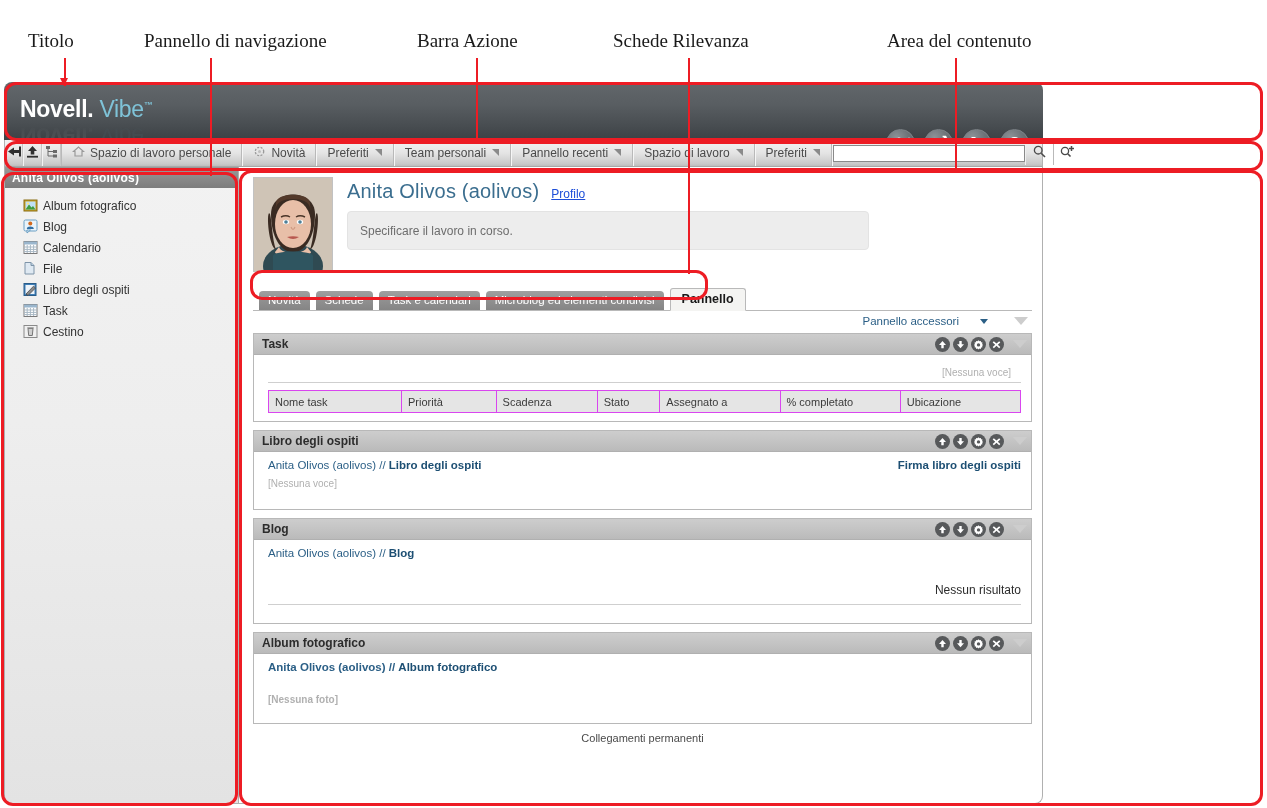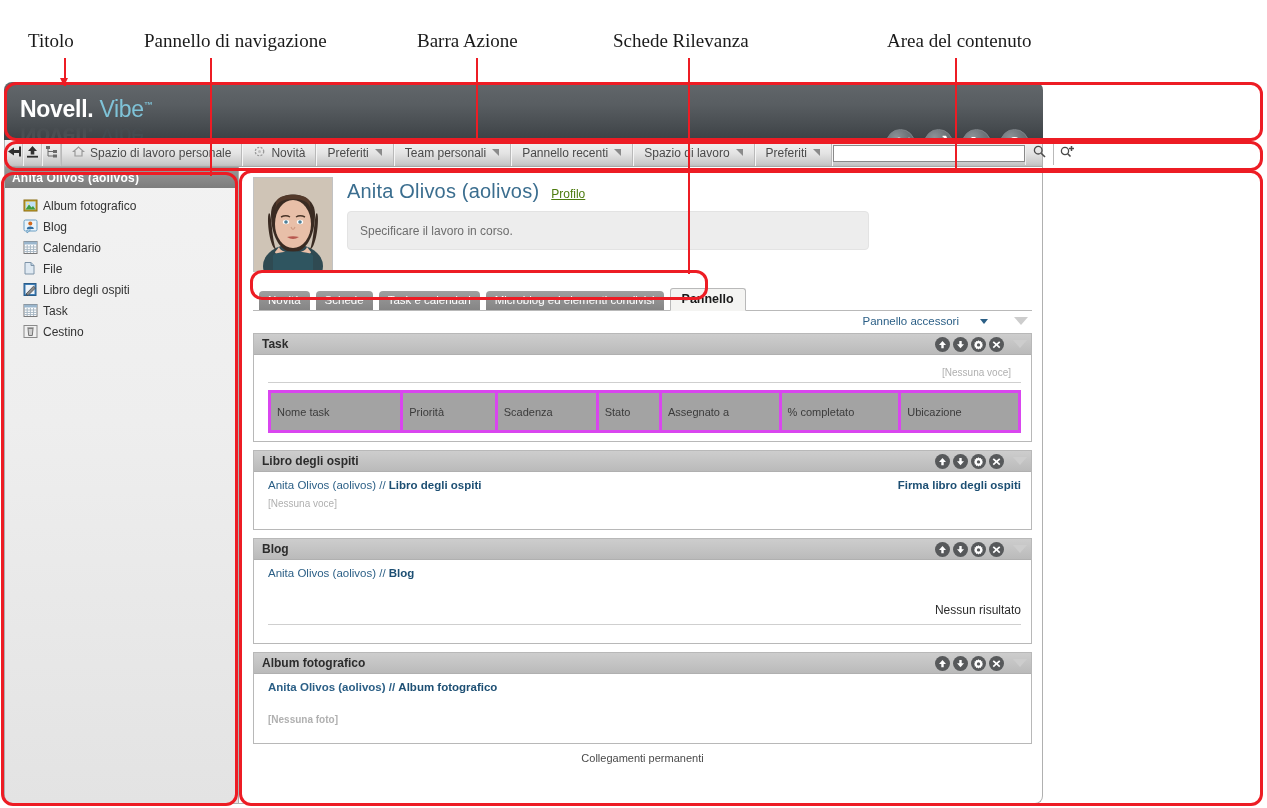--- a/index.html
+++ b/index.html
@@ -253,21 +253,21 @@
     align-items: baseline;
     gap: 12px;
   }
   .profile-name {
     font-size: 20px;
     color: #3b6e8f;
     letter-spacing: 0.2px;
   }
   .profile-sub {
     font-size: 12px;
-    color: #4d7c0f;
+    color: #1d4ed8;
     text-decoration: underline;
   }
   .status-box {
     margin-top: 8px;
     height: 37px;
     background: #ededed;
     border: 1px solid #e3e3e3;
     border-radius: 4px;
     display: flex;
     align-items: center;
@@ -415,27 +415,27 @@
     font-size: 10px;
     color: #b0b0b0;
     padding: 12px 10px 4px 0;
   }
   .task-table {
     width: 100%;
     border-collapse: collapse;
     table-layout: fixed;
   }
   .task-table th {
-    background: #a3a3a3;
-    border: 3px solid #d946ef;
+    background: #e5e5e5;
+    border: 1px solid #d946ef;
     font-size: 11px;
     font-weight: normal;
     color: #3b3b3b;
     text-align: left;
-    padding: 11px 6px;
+    padding: 3px 6px;
     height: 15px;
   }
 
   .perma {
     text-align: center;
     font-size: 11px;
     color: #4a4a4a;
     margin-top: 6px;
   }
   .panels-wrap { margin-top: 2px; }

